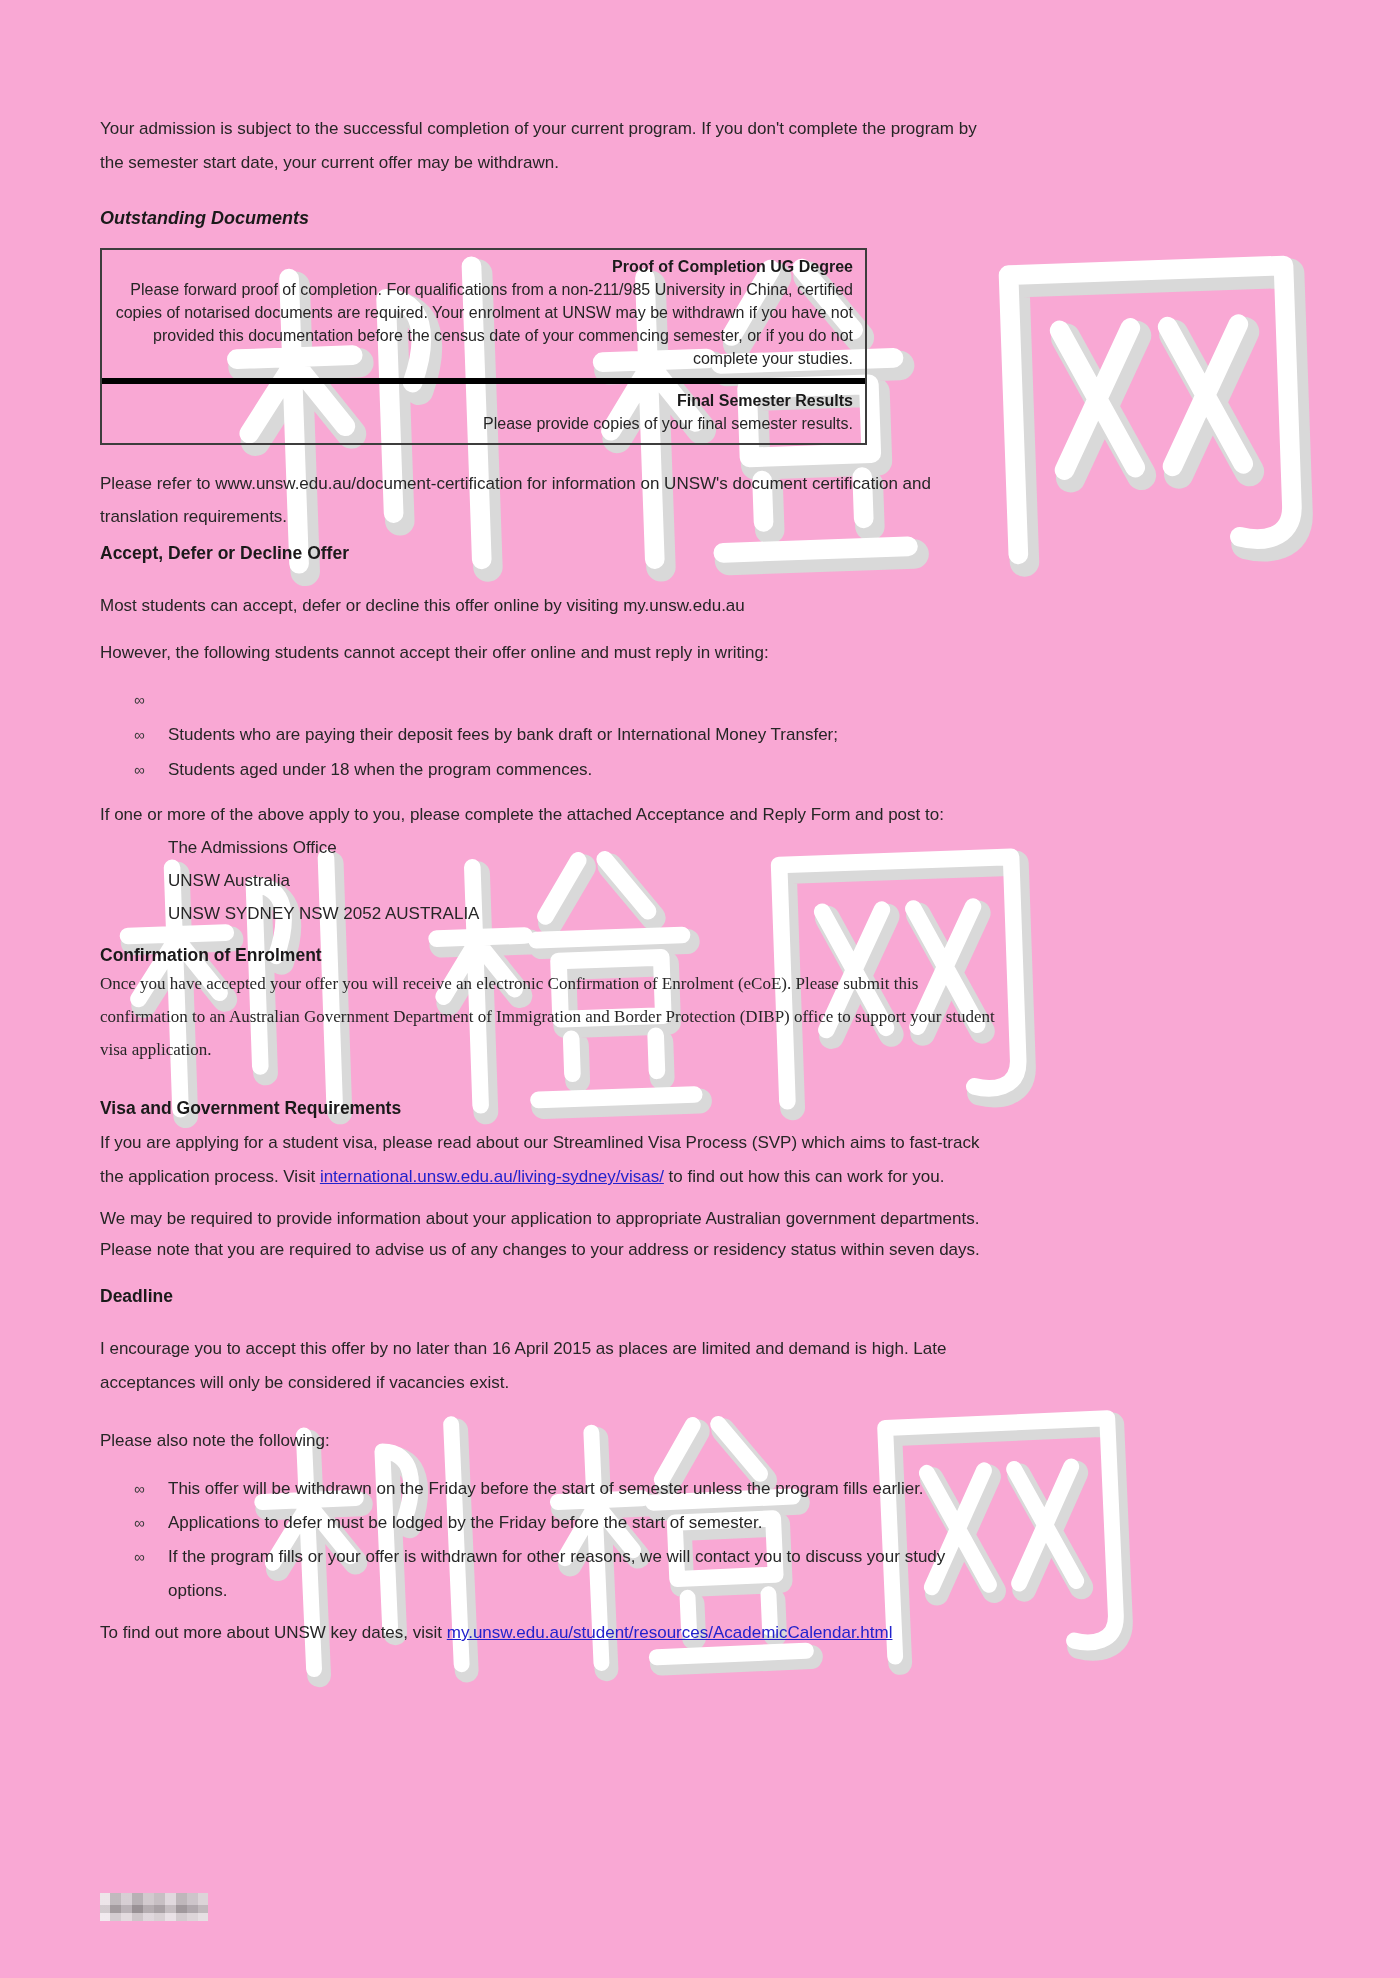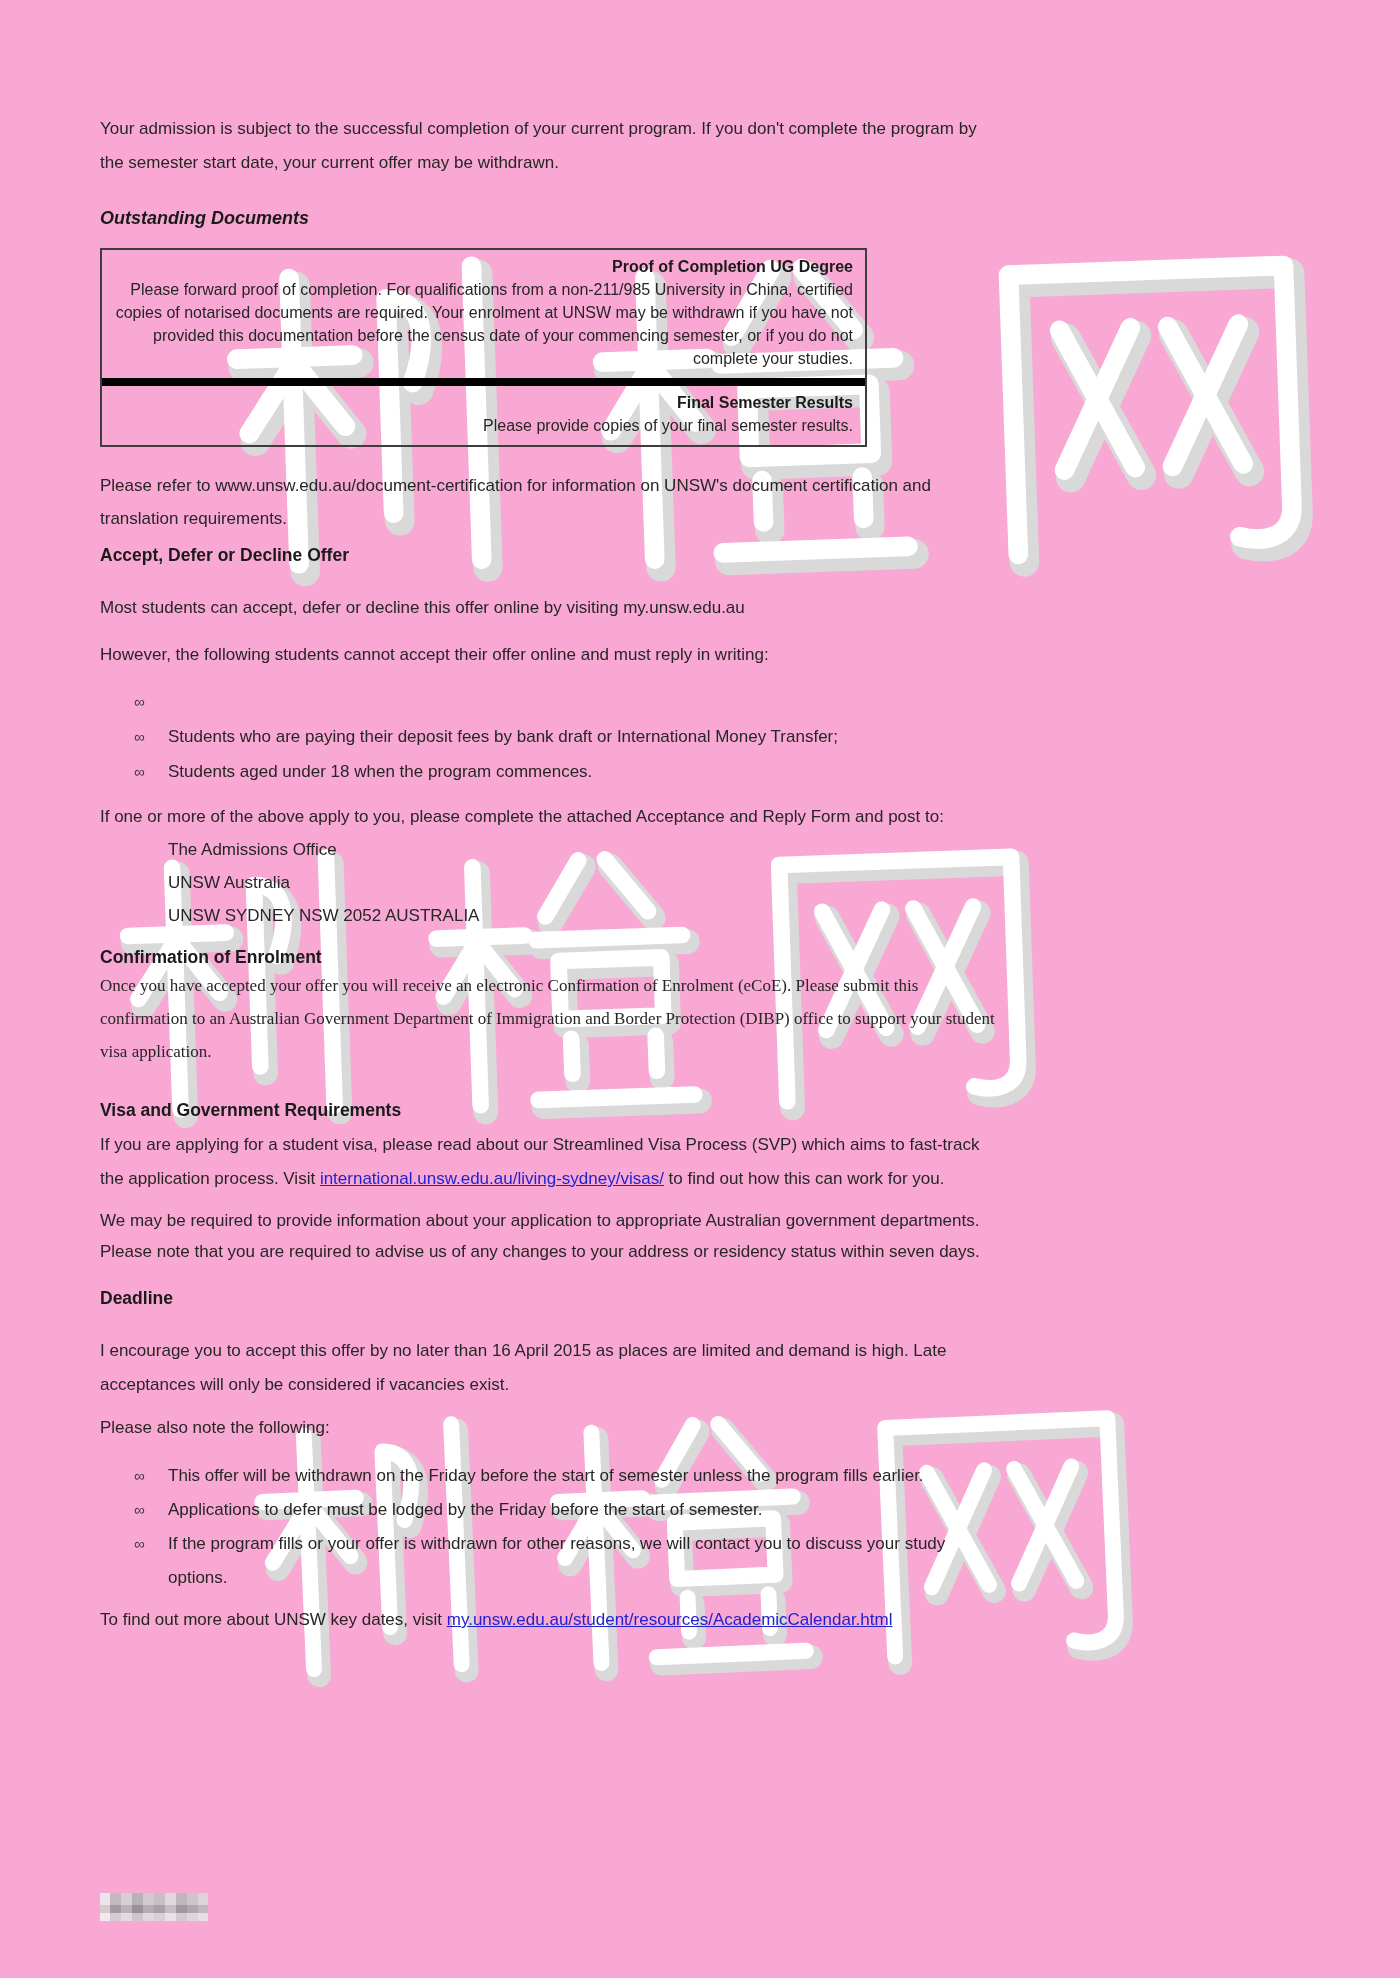--- a/index.html
+++ b/index.html
@@ -26,39 +26,39 @@
   .h-bold{font-weight:bold;font-size:17.5px;line-height:23px;color:#1a1a1a;}
   .h-bi{font-weight:bold;font-style:italic;font-size:18px;line-height:24px;color:#1a1a1a;}
   .p-intro{margin-top:0;}
   .h-outstanding{margin-top:26px;}
   .docbox{
     margin-top:18px;width:763px;
     border:2px solid #3d3d3d;
     font-size:16px;line-height:23px;
   }
   .docbox .row{padding:5px 12px 8px 12px;text-align:right;}
-  .docbox .row+.row{border-top:8px solid #000000;}
+  .docbox .row+.row{border-top:6px solid #000000;}
   .docbox .row-title{font-weight:bold;color:#1a1a1a;}
   .p-refer{margin-top:22px;line-height:33px;}
   .h-accept{margin-top:9px;}
   .p-most{margin-top:24px;line-height:33px;}
   .p-however{margin-top:14px;line-height:33px;}
   ul.dotlist{list-style:none;margin:13px 0 0 0;padding:0 0 0 34px;}
   ul.dotlist li{display:flex;line-height:35px;}
   .bullet-glyph{width:14px;flex:0 0 14px;margin-right:20px;font-size:15px;color:#3a3a3a;}
   .p-ifone{margin-top:11px;line-height:33px;}
   .address{margin-left:68px;line-height:33px;}
   .h-confirm{margin-top:14px;}
   .p-once{line-height:33px;font-family:Liberation Serif, serif;}
   .h-visa{margin-top:31px;}
   .p-applying{margin-top:6px;line-height:34px;}
   .p-wemay{margin-top:9px;line-height:31px;}
   .h-deadline{margin-top:20px;}
   .p-encourage{margin-top:24px;line-height:34px;}
-  .p-note{margin-top:9px;line-height:33px;}
+  .p-note{margin-top:24px;line-height:33px;}
   ul.dotlist2{margin-top:15px;}
   ul.dotlist2 li{line-height:34px;}
   .p-keydates{margin-top:8px;line-height:33px;}
   .link{color:#2222cc;text-decoration:underline;cursor:pointer;}
   
   .redaction{
     position:absolute;left:100px;top:1893px;width:108px;height:28px;z-index:2;
     background:
       repeating-linear-gradient(0deg, rgba(255,255,255,0.45) 0 8px, rgba(0,0,0,0.10) 8px 16px, rgba(255,255,255,0.2) 16px 28px),
       repeating-linear-gradient(90deg,#e7e7e7 0 10px,#ababab 10px 21px,#c9c9c9 21px 32px,#9f9f9f 32px 43px,#c2c2c2 43px 54px,#b3b3b3 54px 65px,#d6d6d6 65px 76px,#a8a8a8 76px 87px,#bcbcbc 87px 98px,#d0d0d0 98px 108px);

